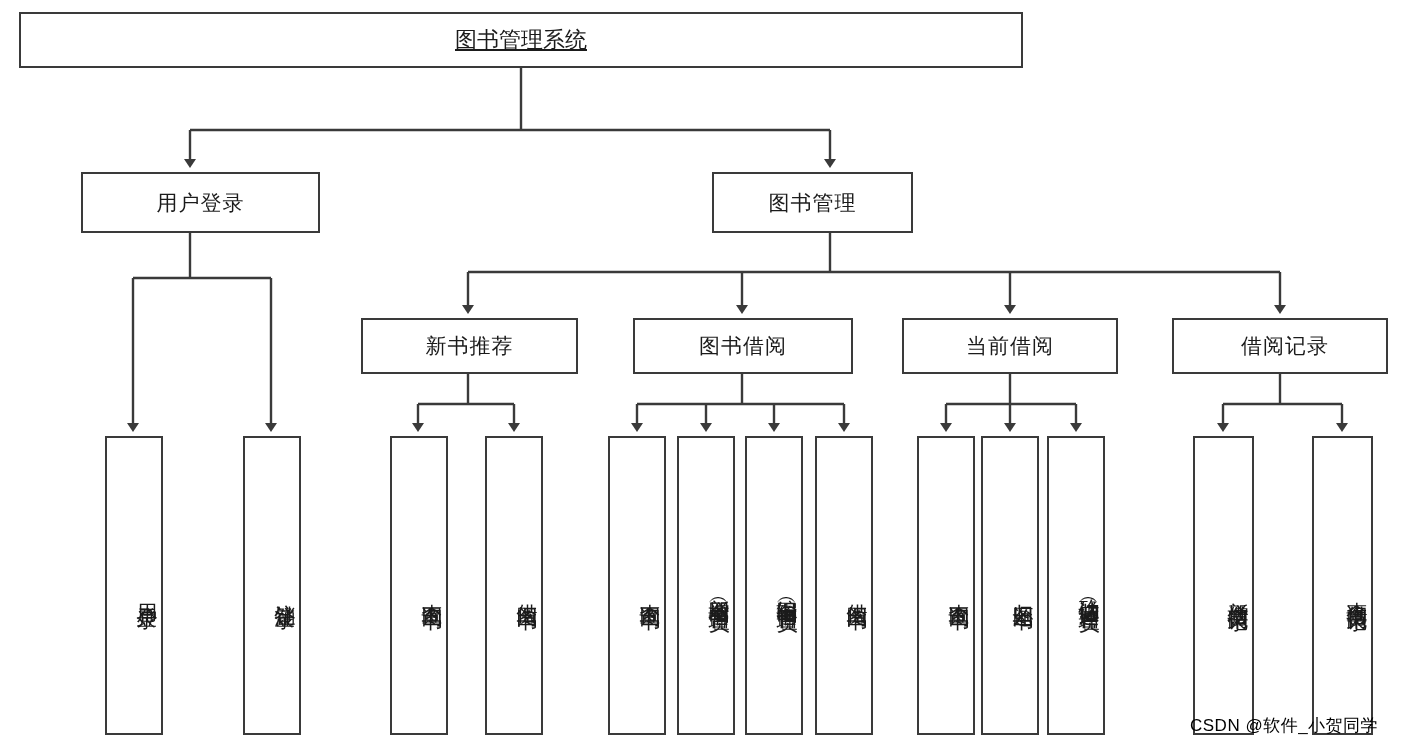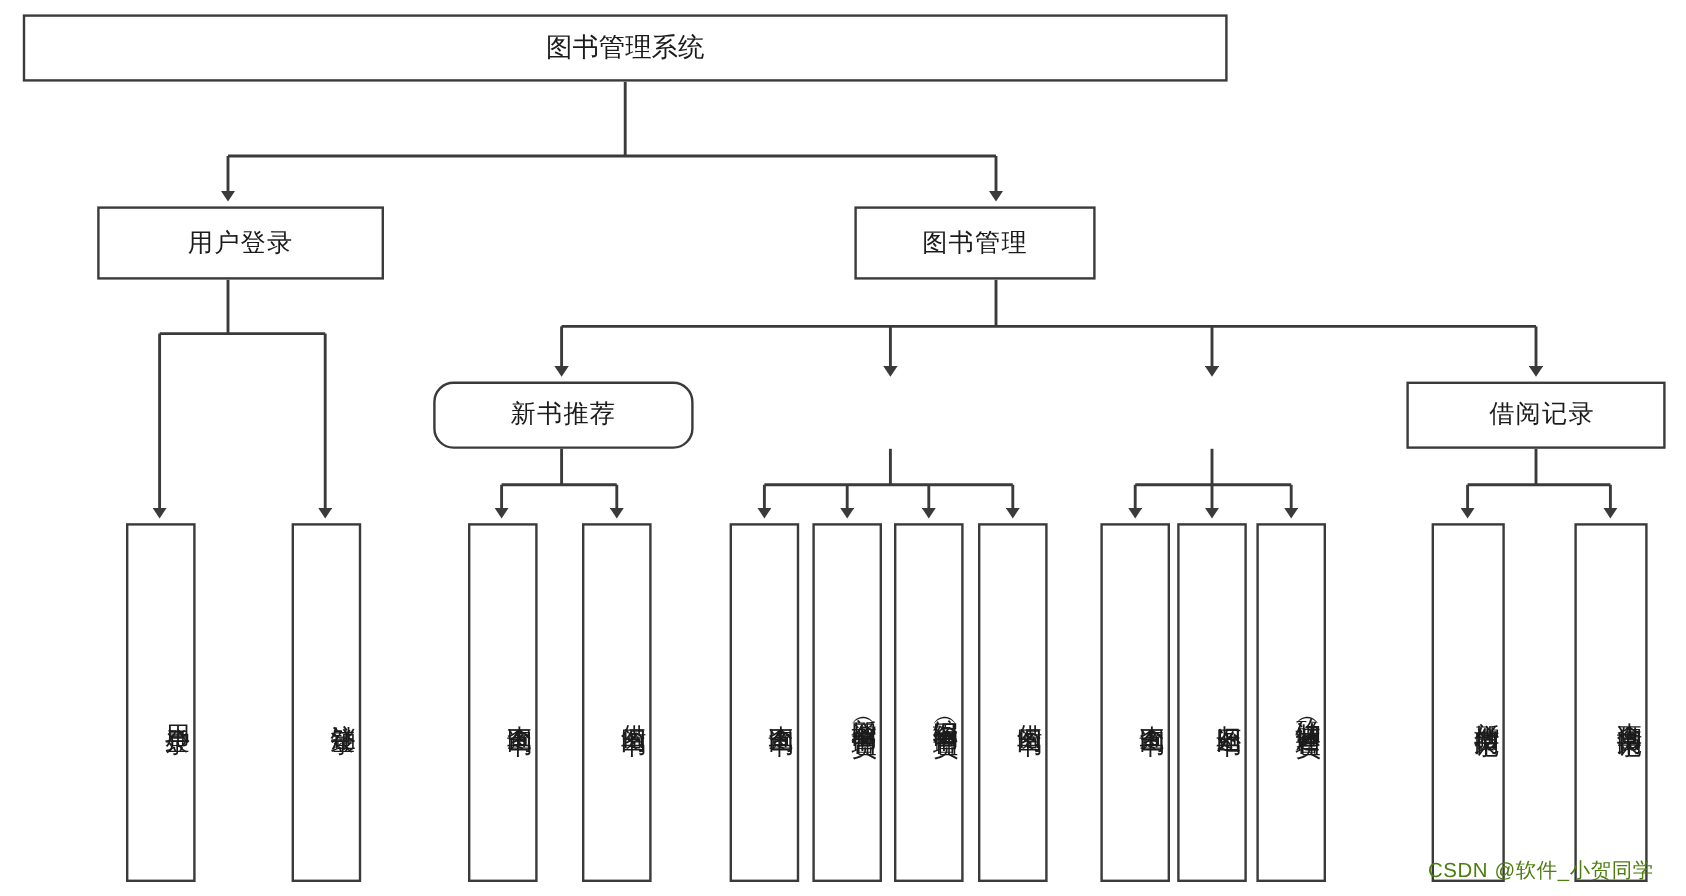--- a/index.html
+++ b/index.html
@@ -36,39 +36,40 @@
     color: #1b1b1b;
     z-index: 2;
   }
   .node.horiz {
     font-size: 21px;
     letter-spacing: 1px;
     line-height: 1.2;
   }
   .node.root {
     font-size: 22px;
+    text-decoration: underline;
   }
   .node.vert {
     writing-mode: vertical-rl;
     text-orientation: upright;
     align-items: flex-start;
     justify-content: center;
     font-size: 21px;
     letter-spacing: 2px;
     padding-top: 10px;
   }
   .node.vert .vtext {
     writing-mode: vertical-rl;
     text-orientation: upright;
     display: block;
     white-space: nowrap;
   }
   .watermark {
     position: absolute;
-    color: #4d7c0f;
+    color: #000000;
     font-size: 17px;
     letter-spacing: 0.5px;
     white-space: nowrap;
     z-index: 5;
     text-align: right;
   }
 </style>
 </head>
 <body>
 
@@ -128,22 +129,28 @@
     <span>图书管理系统</span>
   </div>
 
   <div class="node horiz" style="left:81px; top:172px; width:239px; height:61px;">
     <span>用户登录</span>
   </div>
   <div class="node horiz" style="left:712px; top:172px; width:201px; height:61px;">
     <span>图书管理</span>
   </div>
 
-  <div class="node horiz" style="left:361px; top:318px; width:217px; height:56px;border-radius:17px;">
+  <div class="node horiz" style="left:361px; top:318px; width:217px; height:56px;">
     <span>新书推荐</span>
+  </div>
+  <div class="node horiz" style="left:633px; top:318px; width:220px; height:56px;">
+    <span>图书借阅</span>
+  </div>
+  <div class="node horiz" style="left:902px; top:318px; width:216px; height:56px;">
+    <span>当前借阅</span>
   </div>
   <div class="node horiz" style="left:1172px; top:318px; width:216px; height:56px;padding-left:10px;">
     <span>借阅记录</span>
   </div>
 
   <div class="node vert" style="left:105px; top:436px; width:58px; height:299px;">
     <span class="vtext">用户登录</span>
   </div>
   <div class="node vert" style="left:243px; top:436px; width:58px; height:299px;">
     <span class="vtext">注销登录</span>

